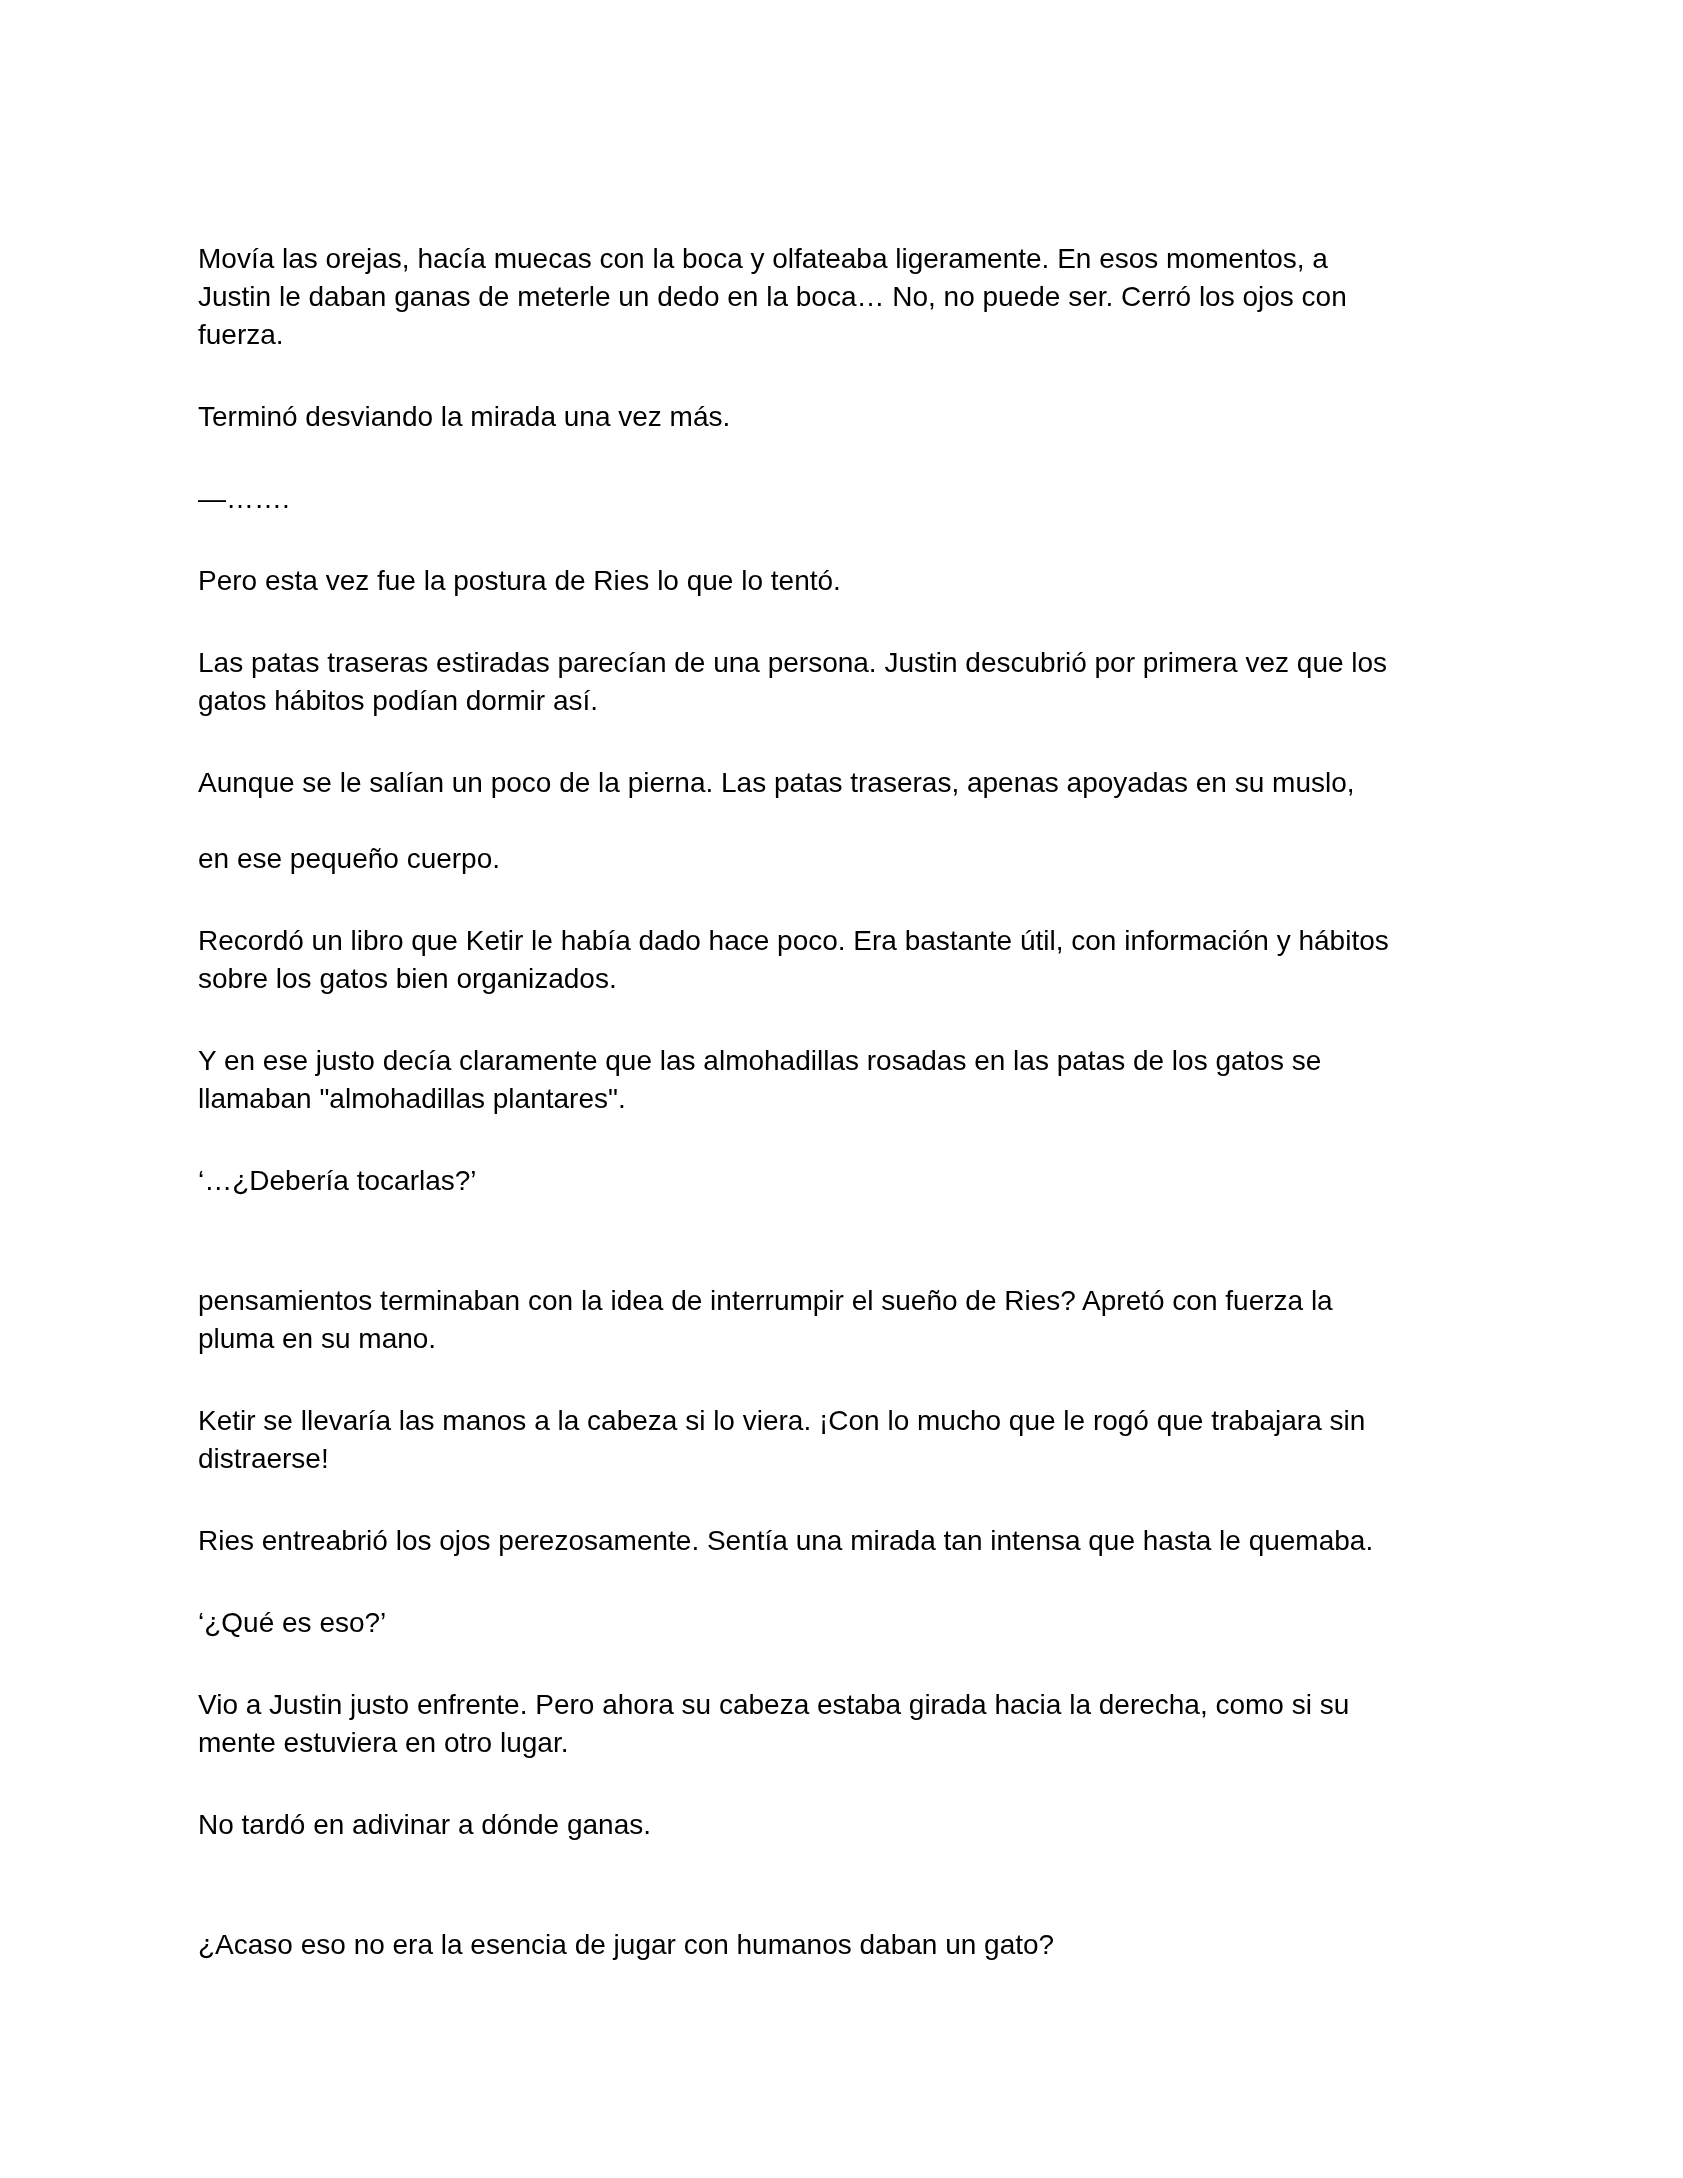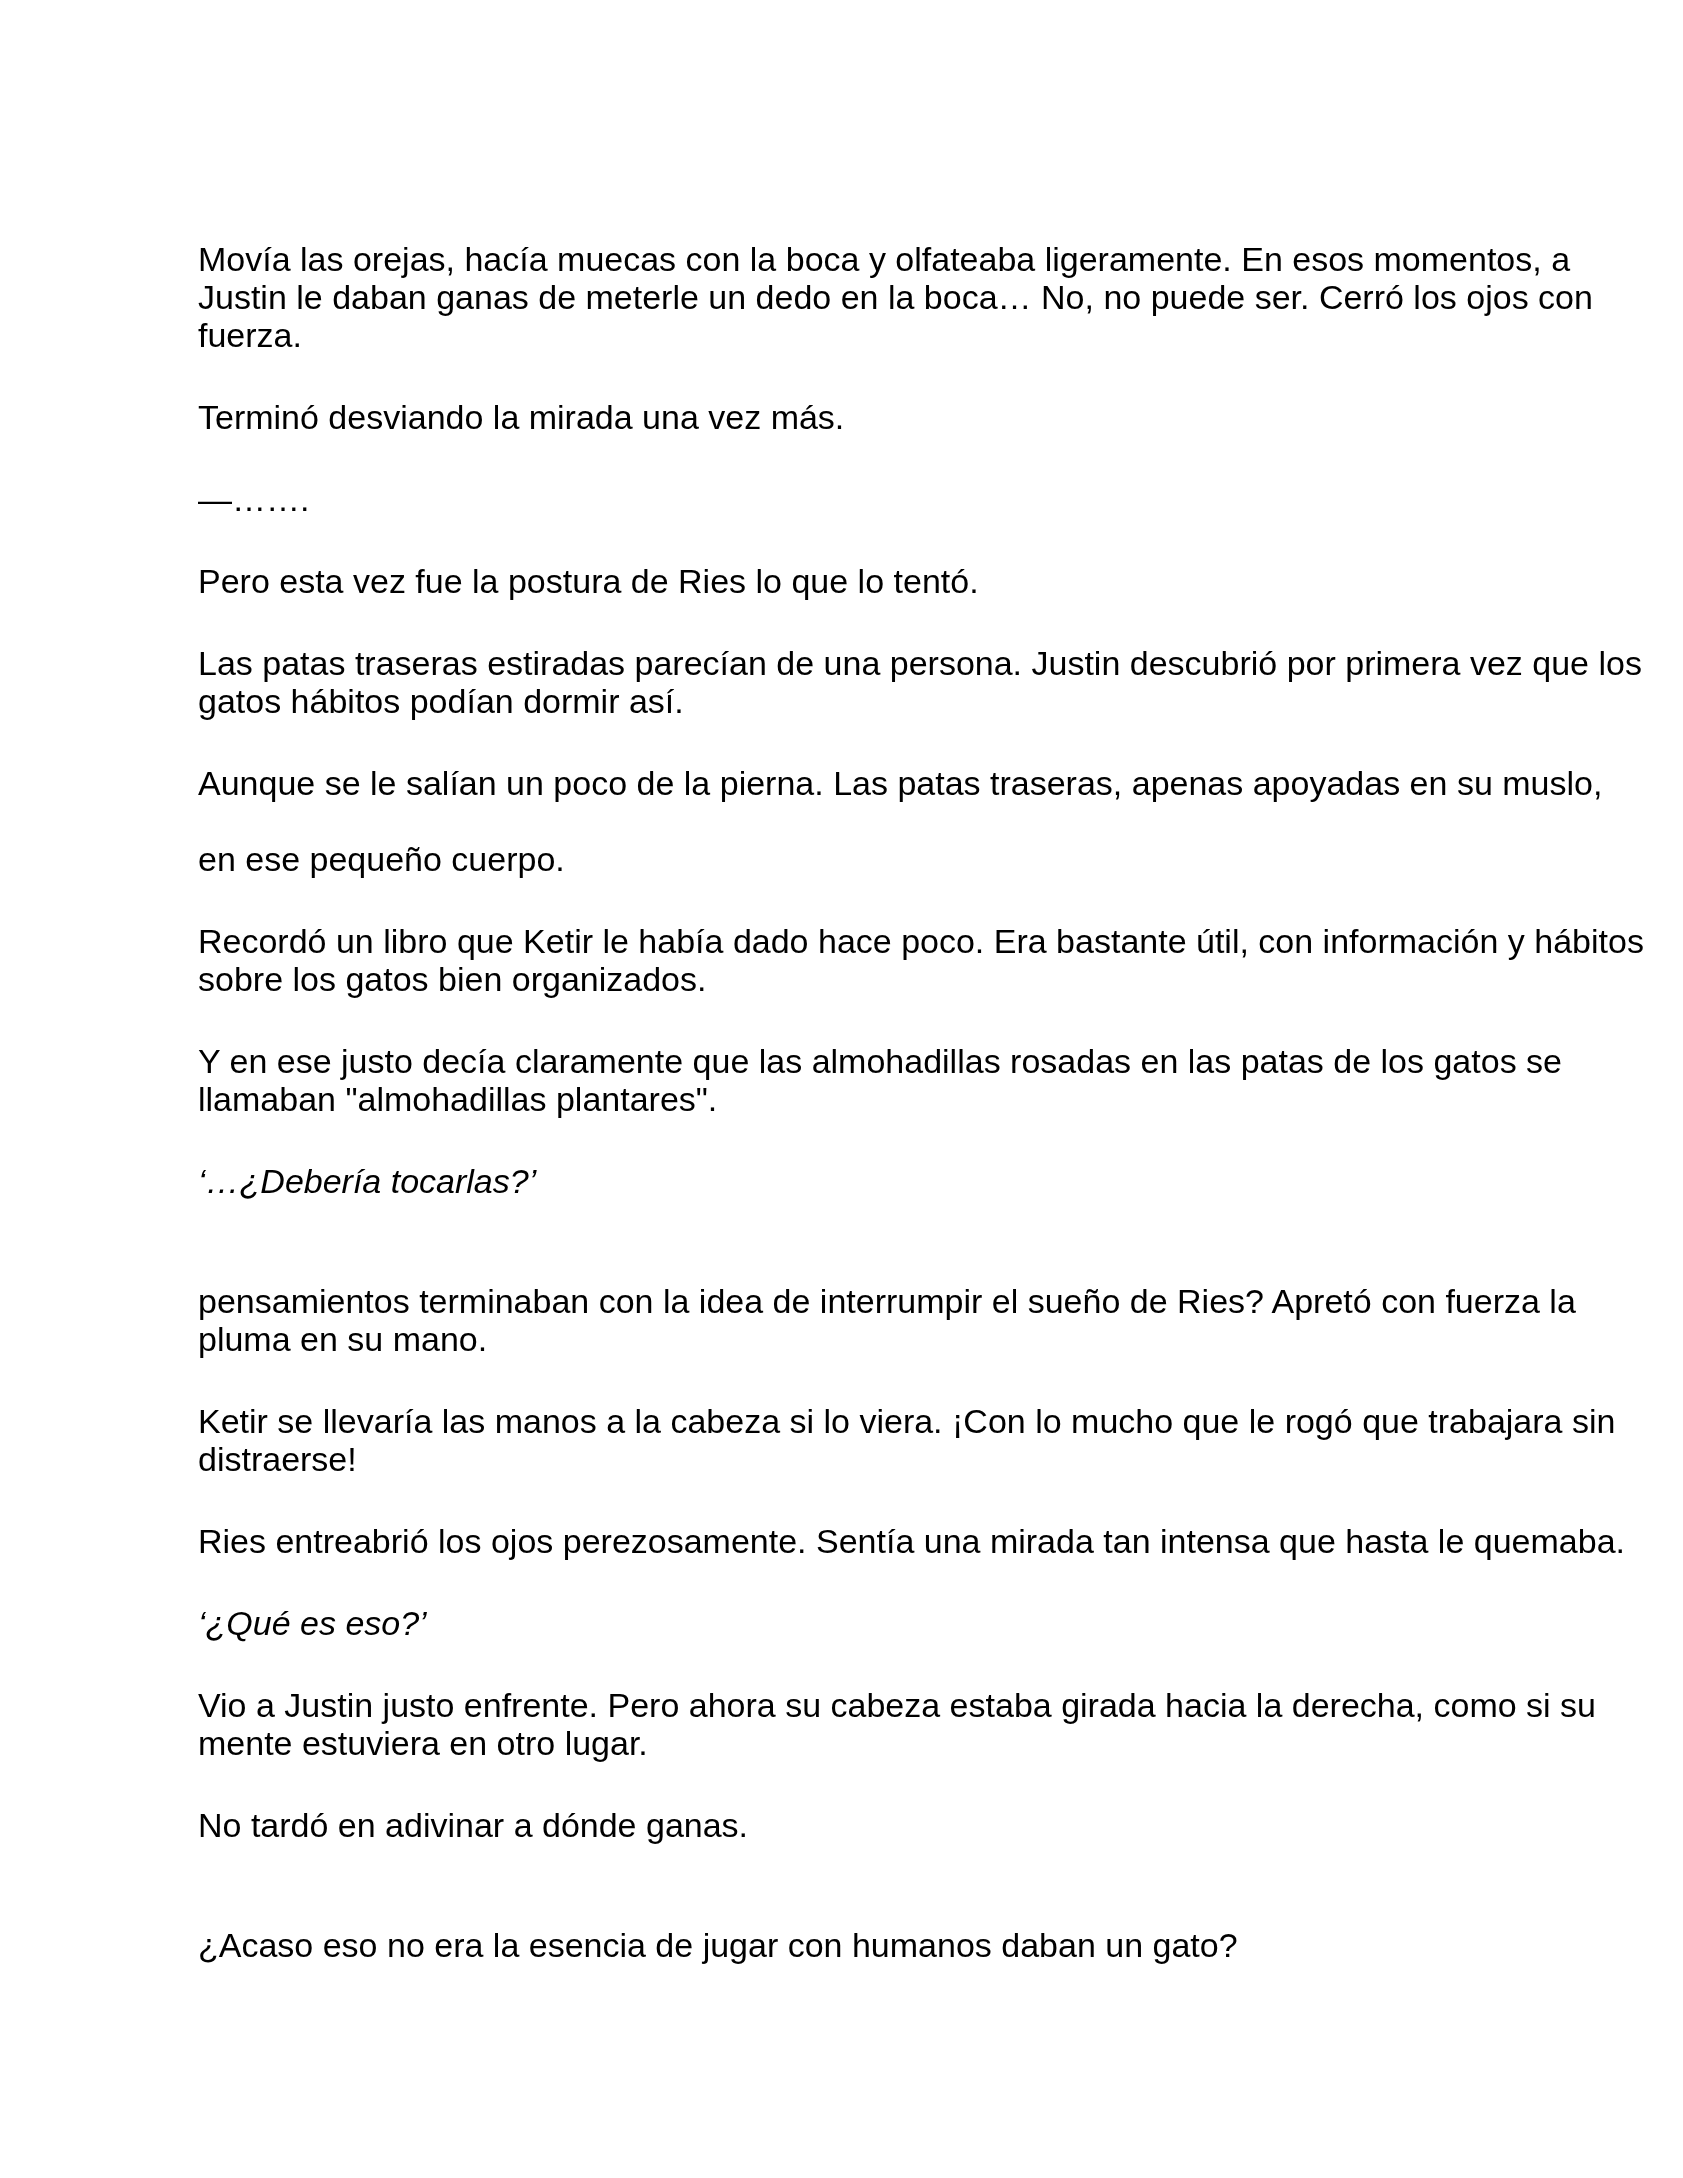--- a/index.html
+++ b/index.html
@@ -17,27 +17,26 @@
     overflow: hidden;
   }
   .content {
     position: absolute;
     left: 198px;
     top: 240px;
     width: 1307px;
   }
   .para {
     margin: 0 0 44px 0;
-    font-size: 34px;
+    font-size: 28px;
     line-height: 38px;
     white-space: nowrap;
     font-style: normal;
   }
   .para.italic {
-    font-style: italic;
   }
 </style>
 </head>
 <body>
 
 <div class="page">
   <div class="content">
       <p class="para"><span>Movía las orejas, hacía muecas con la boca y olfateaba ligeramente. En esos momentos, a</span><br><span>Justin le daban ganas de meterle un dedo en la boca… No, no puede ser. Cerró los ojos con</span><br><span>fuerza.</span></p>
       <p class="para"><span>Terminó desviando la mirada una vez más.</span></p>
       <p class="para"><span>—…….</span></p>

